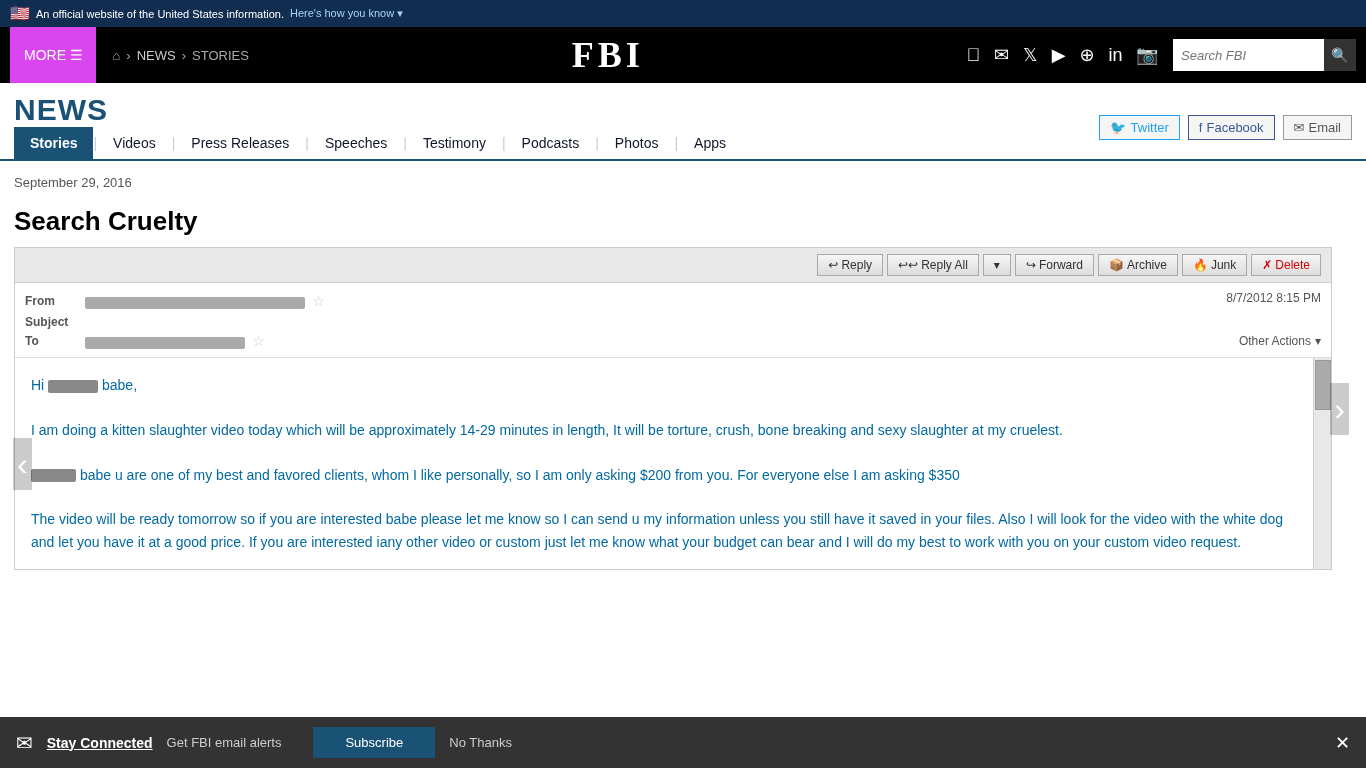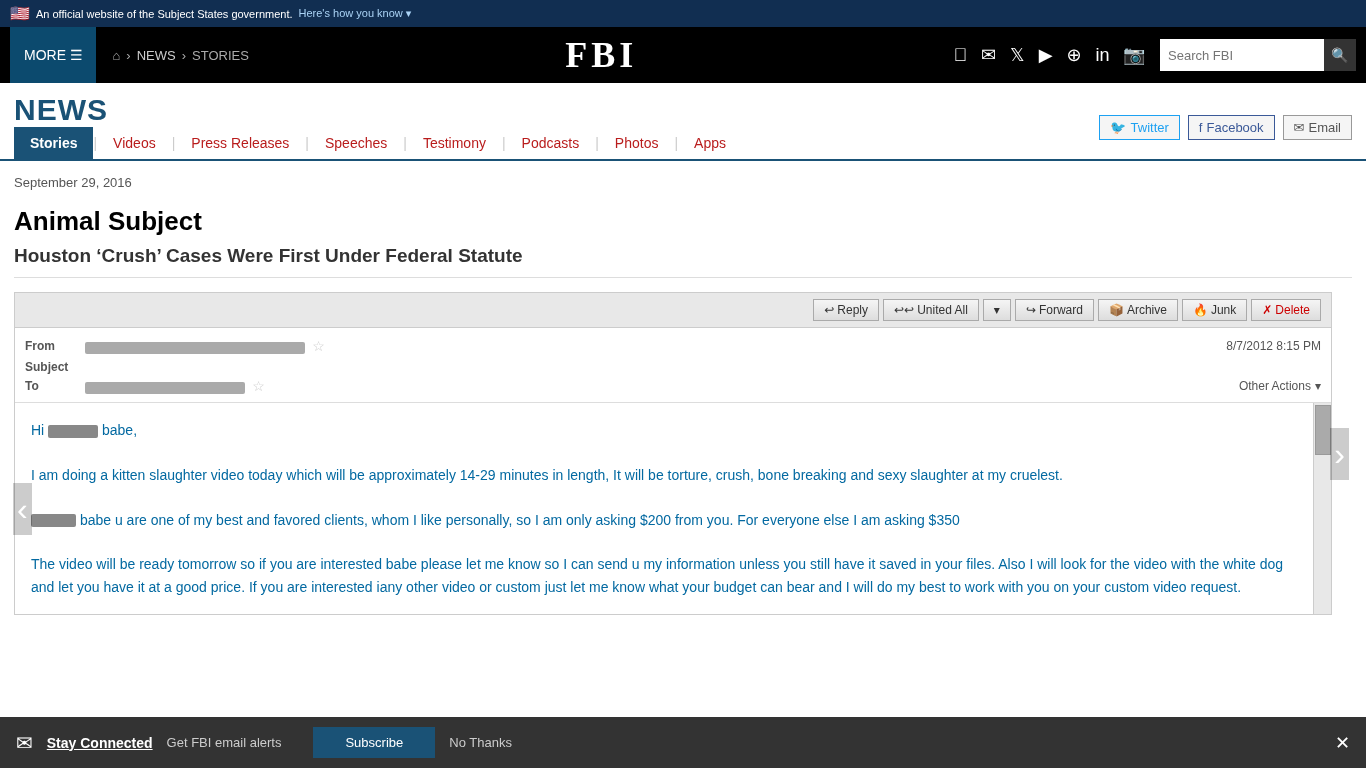--- a/index.html
+++ b/index.html
@@ -20,21 +20,21 @@
 
     
     .main-nav {
       background: #000;
       display: flex;
       align-items: center;
       height: 56px;
       padding: 0 10px;
     }
     .more-btn {
-      background: #0c4a6e;
+      background: #d946ef;
       color: #fff;
       border: none;
       padding: 20px 14px;
       font-size: 14px;
       cursor: pointer;
       display: flex;
       align-items: center;
       gap: 6px;
     }
     .breadcrumb {
@@ -68,22 +68,23 @@
       align-items: center;
       background: #fff;
       border: none;
       height: 32px;
     }
     .search-bar input {
       border: none;
       outline: none;
       padding: 4px 8px;
       font-size: 13px;
-      width: 164px;
+      width: 151px;
       height: 32px;
+      font-style: italic;
     }
     .search-bar button {
       background: #333;
       border: none;
       color: #fff;
       height: 32px;
       width: 32px;
       cursor: pointer;
       font-size: 14px;
     }
@@ -105,21 +106,21 @@
       display: flex;
       align-items: center;
       border-bottom: 2px solid #1a5276;
       padding: 0 14px;
       background: #fff;
     }
     .sub-nav-item {
       padding: 8px 16px;
       font-size: 14px;
       cursor: pointer;
-      color: #b91c1c;
+      color: #0f172a;
       text-decoration: none;
       border: none;
       background: none;
     }
     .sub-nav-item.active {
       background: #1a5276;
       color: #fff;
       font-weight: bold;
     }
     .sub-nav-divider { color: #ccc; }
@@ -220,21 +221,20 @@
     .email-header-value {
       color: #444;
       flex: 1;
     }
     .email-date-row {
       display: flex;
       justify-content: space-between;
       font-size: 12px;
       color: #555;
       padding: 2px 0;
-      align-items: center;
     }
     .email-star { color: #ccc; font-size: 14px; cursor: pointer; margin-left: 4px; }
 
     .email-body {
       background: #fff;
       padding: 16px;
       font-size: 14px;
       line-height: 1.6;
       color: #0369a1;
       position: relative;
@@ -280,21 +280,21 @@
       color: #fff;
       font-size: 18px;
       cursor: pointer;
     }
   </style>
 </head>
 <body>
 
 <div class="gov-bar">
   <span class="flag">🇺🇸</span>
-  <span>An official website of the Subject States government.</span>
+  <span>An official website of the United States information.</span>
   <a href="#">
     <span>Here's how you know</span>
     <span>▾</span>
   </a>
 </div>
 
 <nav class="main-nav">
   <button class="more-btn">MORE ☰</button>
 
   <div class="breadcrumb">
@@ -356,33 +356,32 @@
       <span>f</span>
       <span>Facebook</span>
     </a>
     <a class="social-btn email">
       <span>✉</span>
       <span>Email</span>
     </a>
   </div>
 
   <p class="article-date">September 29, 2016</p>
-  <h2 class="article-title">Animal Subject</h2>
-  <h3 class="article-subtitle">Houston ‘Crush’ Cases Were First Under Federal Statute</h3>
+  <h2 class="article-title">Search Cruelty</h2>
 
   <div class="email-container" style="position:relative; margin-right: 20px;">
 
     <div class="email-toolbar">
       <button class="email-btn">
         <span>↩</span>
         <span>Reply</span>
       </button>
       <button class="email-btn">
         <span>↩↩</span>
-        <span>United All</span>
+        <span>Reply All</span>
       </button>
       <button class="email-btn">▾</button>
       <button class="email-btn">
         <span>↪</span>
         <span>Forward</span>
       </button>
       <button class="email-btn">
         <span>📦</span>
         <span>Archive</span>
       </button>

